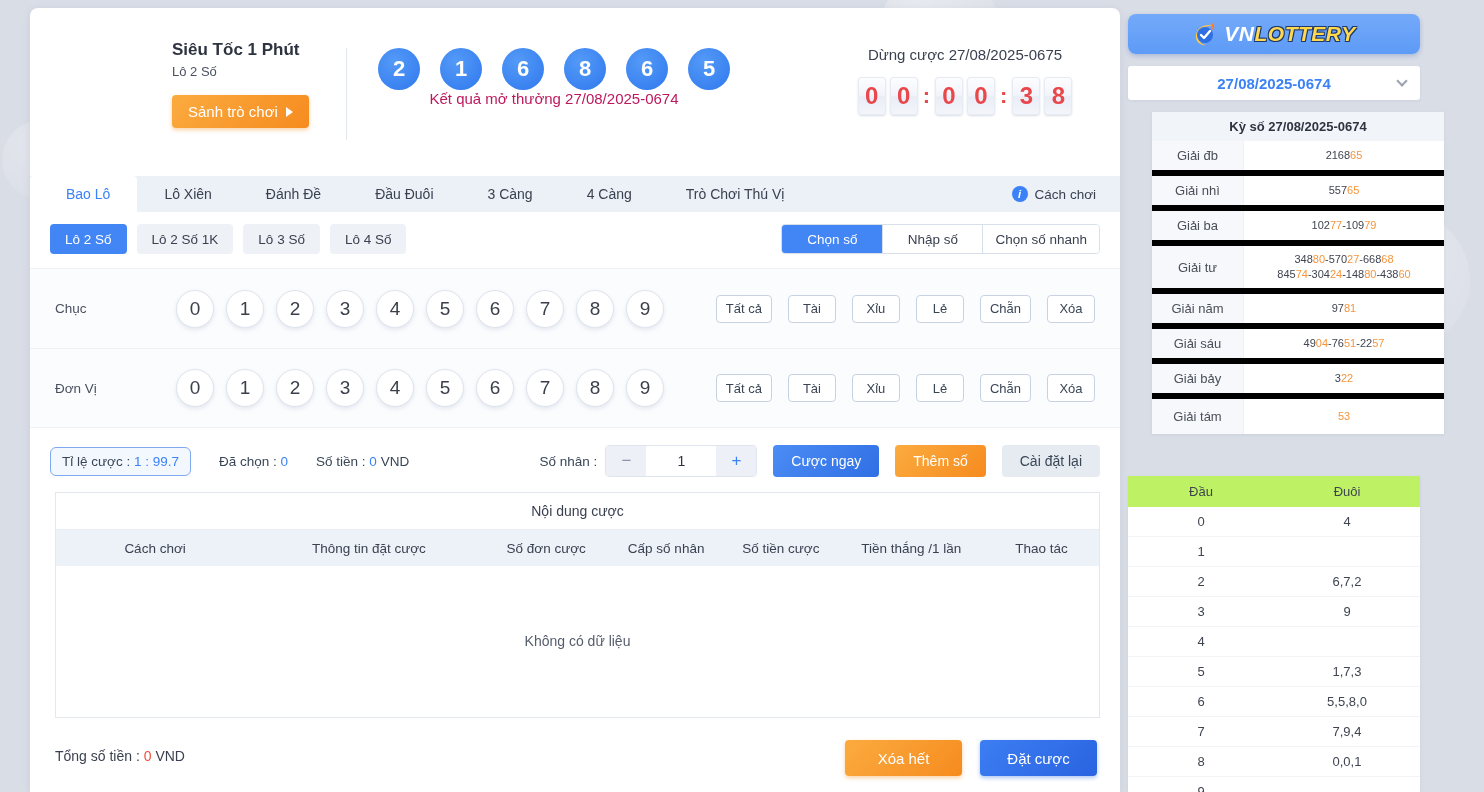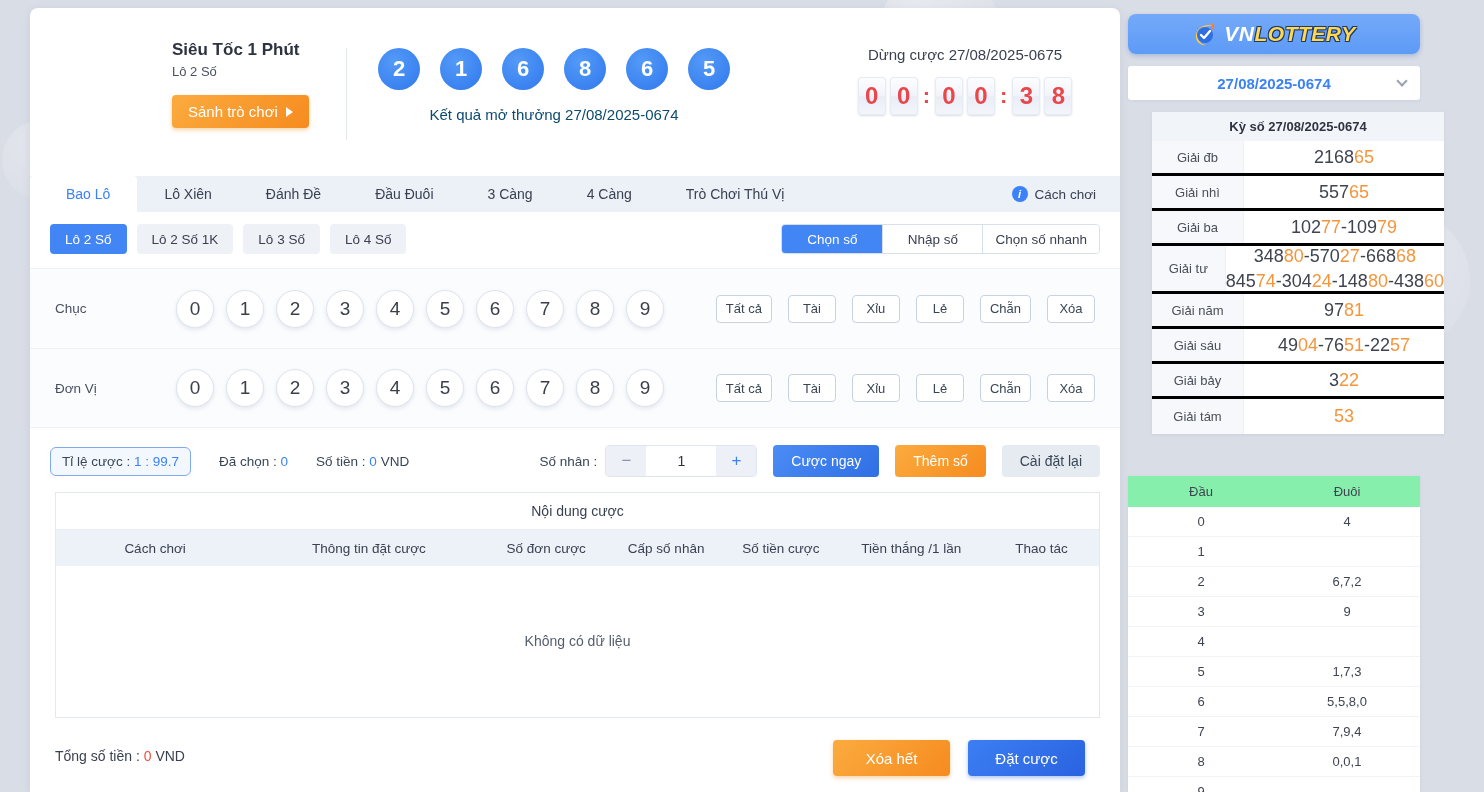--- a/index.html
+++ b/index.html
@@ -29,21 +29,21 @@
   .lobby-btn { margin-top:16px; display:inline-flex; align-items:center; gap:8px;
     background:linear-gradient(135deg,#fbab3f,#f68b1f); color:#fff; font-size:15px;
     border:none; border-radius:4px; padding:8px 16px; cursor:pointer;
     box-shadow:0 2px 4px rgba(246,139,31,.4); font-family:inherit;}
   .play-icon { width:0; height:0; border-left:7px solid #fff; border-top:5px solid transparent; border-bottom:5px solid transparent; display:inline-block;}
   .v-divider { position:absolute; left:316px; top:40px; width:1px; height:92px; background:#e3e7ee; }
   .result-block { position:absolute; left:344px; top:40px; width:360px; text-align:center;}
   .circles { display:flex; gap:20px; justify-content:center; }
   .res-circle { width:42px; height:42px; border-radius:50%; background:radial-gradient(circle at 38% 32%,#549af7,#2f78ee);
     color:#fff; font-size:22px; font-weight:bold; display:flex; align-items:center; justify-content:center; }
-  .result-label { margin-top:16px; font-size:15px; color:#0c4a6e; white-space:nowrap;}
+  .result-label { margin-top:0; font-size:15px; color:#be185d; white-space:nowrap;}
   .cd-block { position:absolute; left:800px; top:38px; width:270px; text-align:center;}
   .stop-label { font-size:15px; color:#3a4150; white-space:nowrap;}
   .flip-row { margin-top:14px; display:flex; align-items:center; justify-content:center; gap:4px;}
   .flip-digit { width:28px; height:38px; border-radius:4px;
     background:linear-gradient(180deg,#fdfdff 0%,#f1f4fa 48%,#e9edf6 52%,#f4f6fb 100%);
     box-shadow:0 1px 2px rgba(100,120,160,.25), inset 0 0 0 1px #e7ebf3;
     color:#e8474b; font-size:24px; font-weight:bold; display:flex; align-items:center; justify-content:center;}
   .flip-colon { color:#e8474b; font-size:22px; font-weight:bold; margin:0 1px;}
 
   
@@ -102,50 +102,50 @@
   .bet-table { position:absolute; left:25px; top:484px; width:1045px; height:226px; border:1px solid #e3e7ee; }
   .bt-title { height:37px; display:flex; align-items:center; justify-content:center; font-size:14px; color:#3a4150; border-bottom:1px solid #e9edf3;}
   .bt-head { height:36px; background:#edf1f8; display:flex; align-items:center; }
   .bt-col { font-size:13.5px; color:#3a4150; text-align:center; }
   .bt-body { height:150px; display:flex; align-items:center; justify-content:center; font-size:14px; color:#555d6b;}
 
   
   .main-footer { position:absolute; left:0; top:726px; width:100%; height:58px; }
   .total { position:absolute; left:25px; top:14px; font-size:14px; color:#3a4150; }
   .total b { color:#f0503c; font-weight:normal; }
-  .foot-btns { position:absolute; right:35px; top:6px; display:flex; gap:18px; }
+  .foot-btns { position:absolute; right:23px; top:6px; display:flex; gap:18px; }
   .foot-btn { width:117px; height:36px; border:none; border-radius:4px; color:#fff; font-size:15px; cursor:pointer; font-family:inherit;}
   .fb-orange { background:linear-gradient(135deg,#fbab3f,#f68b1f); box-shadow:0 2px 4px rgba(246,139,31,.4);}
   .fb-blue { background:linear-gradient(135deg,#3c7ef3,#2a63e0); box-shadow:0 2px 4px rgba(47,111,228,.4);}
 
   
   .logo-banner { position:absolute; left:1128px; top:14px; width:292px; height:40px; border-radius:8px;
     background:linear-gradient(180deg,#74a9f9,#5d9bf7); display:flex; align-items:center; justify-content:center; gap:6px;
     box-shadow:0 2px 5px rgba(60,100,180,.3);}
   .logo-icon { width:26px; height:26px; position:relative; }
   .logo-text { font-size:21px; font-weight:bold; font-style:italic; letter-spacing:.5px; }
   .logo-vn { color:#ffffff; }
   .logo-lottery { color:#ffd84d; text-shadow:-1px -1px 0 #1d3a6e, 1px -1px 0 #1d3a6e, -1px 1px 0 #1d3a6e, 1px 1px 0 #1d3a6e; }
   .period-bar { position:absolute; left:1128px; top:66px; width:292px; height:34px; background:#fff; border-radius:3px;
     display:flex; align-items:center; justify-content:center; cursor:pointer; box-shadow:0 1px 3px rgba(60,80,120,.08);}
   .period-text { color:#3b82f6; font-size:15px; font-weight:bold; }
   .chevron-down { position:absolute; right:14px; top:11px; width:8px; height:8px;
     border-right:2px solid #9aa3b2; border-bottom:2px solid #9aa3b2; transform:rotate(45deg); }
   .prize-panel { position:absolute; left:1152px; top:112px; width:292px; background:#fff; box-shadow:0 1px 3px rgba(60,80,120,.08);}
   .prize-header { height:29px; background:#f1f4f9; display:flex; align-items:center; justify-content:center;
     font-size:13px; font-weight:bold; color:#2e3340; }
-  .prize-row { display:flex; border-bottom:3px solid #000000; }
+  .prize-row { display:flex; border-bottom:6px solid #000000; }
   .prize-row:last-child { border-bottom:none; }
   .prize-label { width:92px; background:#f6f8fc; border-right:1px solid #eef1f6; display:flex; align-items:center; justify-content:center;
     font-size:13px; color:#4a4f58; }
   .prize-val { flex:1; display:flex; flex-direction:column; align-items:center; justify-content:center;
-    font-size:18px; color:#3f4450; line-height:1.35; padding:2px 0;}
+    font-size:11px; color:#3f4450; line-height:1.35; padding:2px 0;}
   .pv-tail { color:#f5953c; }
   .dd-panel { position:absolute; left:1128px; top:476px; width:292px; background:#fff; box-shadow:0 1px 3px rgba(60,80,120,.08);}
-  .dd-header { height:31px; background:#86efac; display:flex; }
+  .dd-header { height:31px; background:#bef264; display:flex; }
   .dd-header span { flex:1; display:flex; align-items:center; justify-content:center; font-size:13px; color:#3f4450; }
   .dd-row { height:30px; display:flex; border-bottom:1px solid #f2f4f8; }
   .dd-row span { flex:1; display:flex; align-items:center; justify-content:center; font-size:13px; color:#3f4450; }
 </style>
 </head>
 <body>
 
 <div class="bg-ball b1"></div>
 <div class="bg-ball b2"></div>
 <div class="bg-ball b3"></div>

